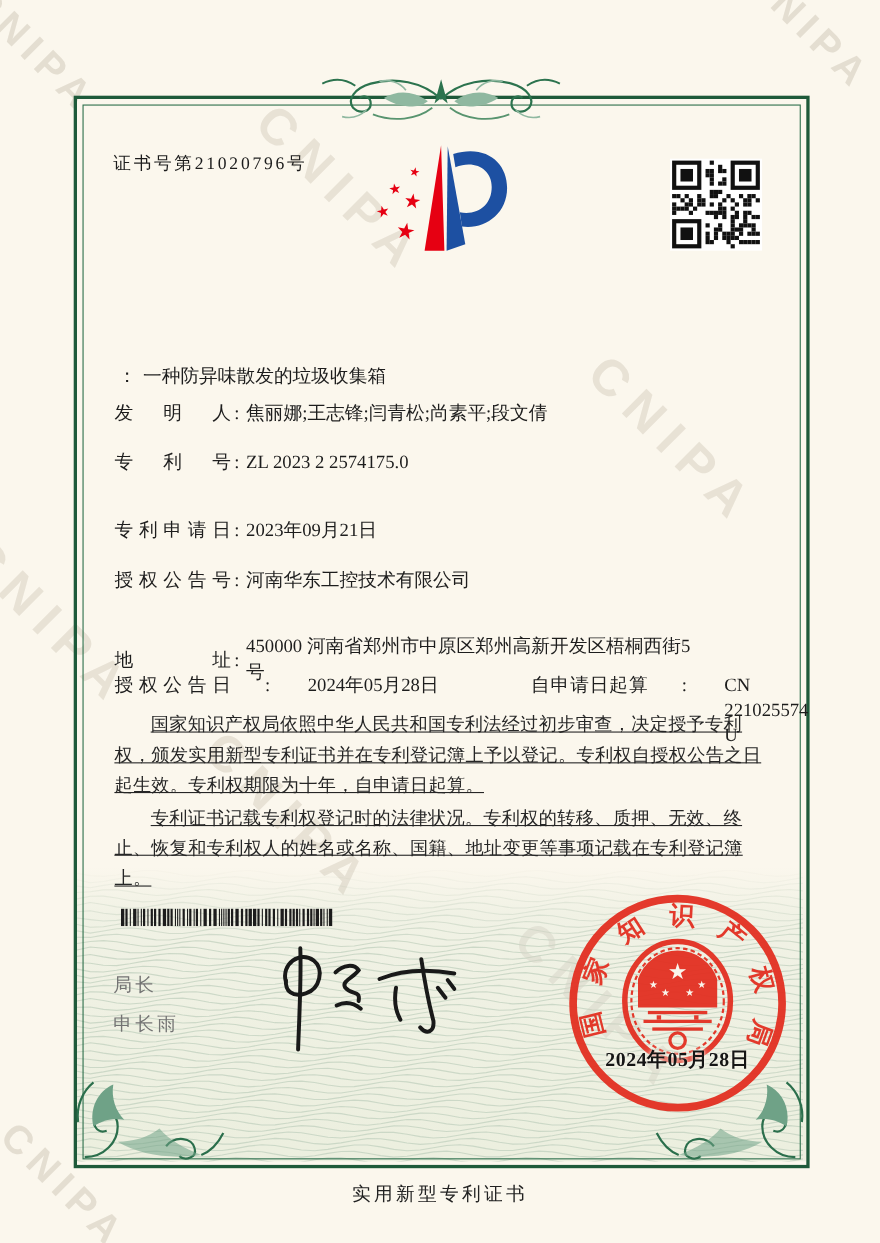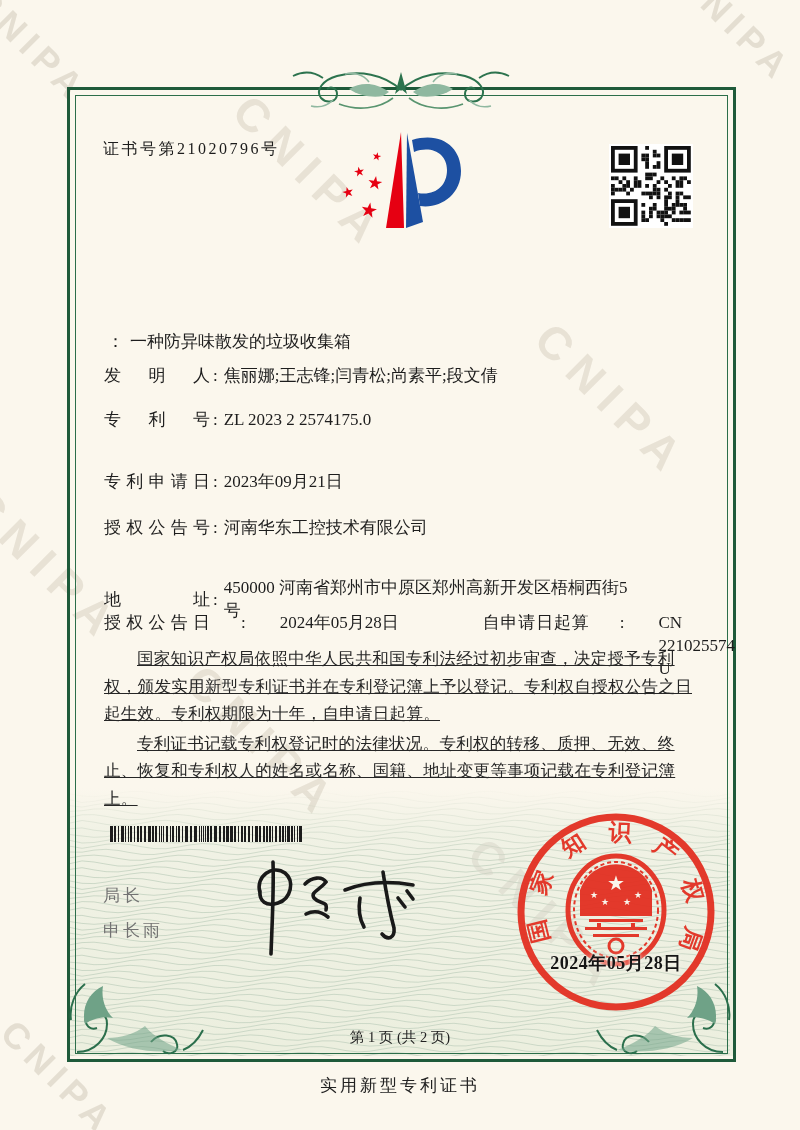--- a/index.html
+++ b/index.html
@@ -444,16 +444,15 @@
       <rect x="84" y="121" width="54" height="3"></rect>
       <rect x="80" y="129" width="62" height="3"></rect>
       <rect x="92" y="125" width="4" height="4"></rect>
       <rect x="126" y="125" width="4" height="4"></rect>
       <rect x="88" y="136" width="46" height="3"></rect>
     </g>
     <circle cx="111" cy="148" r="7" fill="none" stroke="#e32c1e" stroke-width="3"></circle>
   </svg>
   <div class="seal-date">2024年05月28日</div>
 
-  <div class="page-indicator">第 1 页 (共 2 页)</div>
   <div class="continuation">实用新型专利证书</div>
 
 </div>
 
 </body></html>

